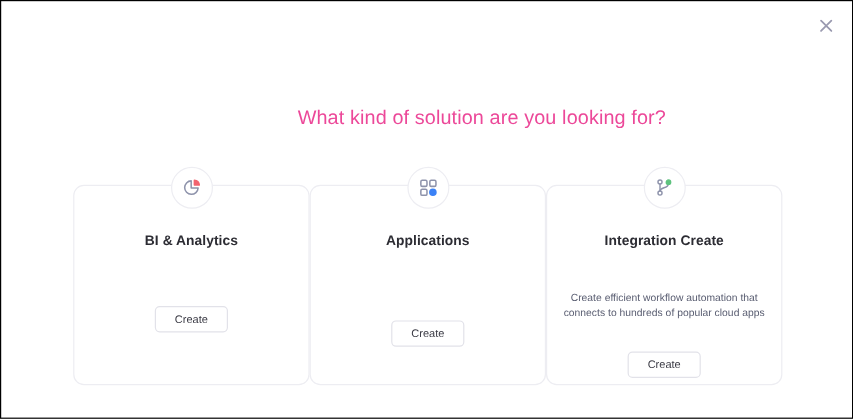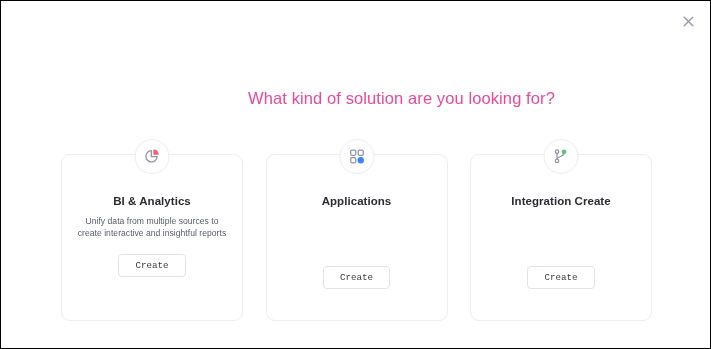--- a/index.html
+++ b/index.html
@@ -56,29 +56,30 @@
     position: absolute;
     top: 153px;
     left: 60px;
     width: 591px;
     display: flex;
     justify-content: space-between;
   }
   .card {
     position: relative;
     box-sizing: border-box;
-    width: 182px;
+    width: 197px;
     height: 167px;
     background: #ffffff;
     border: 1px solid #ededf2;
     border-radius: 9px;
     display: flex;
     flex-direction: column;
     align-items: center;
     padding: 0 11px;
+    gap: 27px;
   }
 
   
   .icon-badge {
     position: absolute;
     top: -16px;
     left: 50%;
     transform: translateX(-50%);
     width: 33px;
     height: 33px;
@@ -111,21 +112,21 @@
     margin-top: auto;
     margin-bottom: 0;
     box-sizing: border-box;
     min-width: 56px;
     padding: 5px 16px;
     background: #ffffff;
     border: 1px solid #e2e2e9;
     border-radius: 4px;
     font-size: 9.2px;
     color: #3a3a44;
-    font-family: Liberation Mono, monospace;
+    font-family: Liberation Sans, sans-serif;
     cursor: pointer;
   }
   .card-1 .create-btn { margin-bottom: 43px; }
   .card-2 .create-btn { margin-bottom: 31px; }
   .card-3 .create-btn { margin-bottom: 31px; }
 </style>
 </head>
 <body>
 
 <div class="screen">
@@ -141,21 +142,20 @@
   <div class="cards">
 
     <div class="card card-1">
       <div class="icon-badge">
         <svg width="17" height="17" viewBox="0 0 20 20">
           <path d="M9.2 3.2 A6.6 6.6 0 1 0 16 10.2 L9.2 10.2 Z" fill="none" stroke="#8e93ab" stroke-width="1.5" stroke-linejoin="round"></path>
           <path d="M12.3 2.6 A5.2 5.2 0 0 1 17.2 7.3 L12.3 7.3 Z" fill="#f2636f" stroke="#f2636f" stroke-width="1.4" stroke-linejoin="round"></path>
         </svg>
       </div>
       <div class="card-title">BI &amp; Analytics</div>
-      <div class="card-desc">Unify data from multiple sources to create interactive and insightful reports</div>
       <button class="create-btn">Create</button>
     </div>
 
     <div class="card card-2">
       <div class="icon-badge">
         <svg width="17" height="17" viewBox="0 0 20 20">
           <rect x="2.6" y="2.6" width="6" height="6" rx="1.4" fill="none" stroke="#8e93ab" stroke-width="1.5"></rect>
           <rect x="11.4" y="2.6" width="6" height="6" rx="1.4" fill="none" stroke="#8e93ab" stroke-width="1.5"></rect>
           <rect x="2.6" y="11.4" width="6" height="6" rx="1.4" fill="none" stroke="#8e93ab" stroke-width="1.5"></rect>
           <rect x="11.4" y="11.4" width="6" height="6" rx="3" fill="#3b82f6" stroke="#3b82f6" stroke-width="1.5"></rect>
@@ -169,17 +169,18 @@
       <div class="icon-badge">
         <svg width="17" height="17" viewBox="0 0 20 20">
           <path d="M5.3 6.2 L5.3 13.2" stroke="#8e93ab" stroke-width="1.4" stroke-linecap="round"></path>
           <path d="M13.4 6.4 C13.4 10.5 5.3 9.4 5.3 13.2" stroke="#8e93ab" stroke-width="1.4" fill="none" stroke-linecap="round"></path>
           <circle cx="5.3" cy="4.3" r="2" fill="none" stroke="#8e93ab" stroke-width="1.4"></circle>
           <circle cx="5.3" cy="15.2" r="2" fill="none" stroke="#8e93ab" stroke-width="1.4"></circle>
           <circle cx="13.6" cy="4.5" r="2.2" fill="#5ec27e" stroke="#5ec27e" stroke-width="1.3"></circle>
         </svg>
       </div>
       <div class="card-title">Integration Create</div>
+      <div class="card-desc">Create efficient workflow automation that connects to hundreds of popular cloud apps</div>
       <button class="create-btn">Create</button>
     </div>
 
   </div>
 </div>
 
 </body></html>

